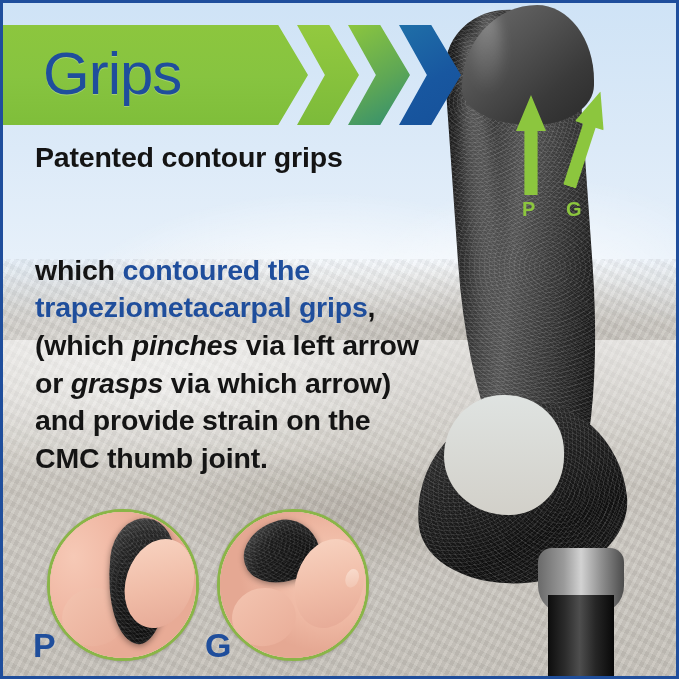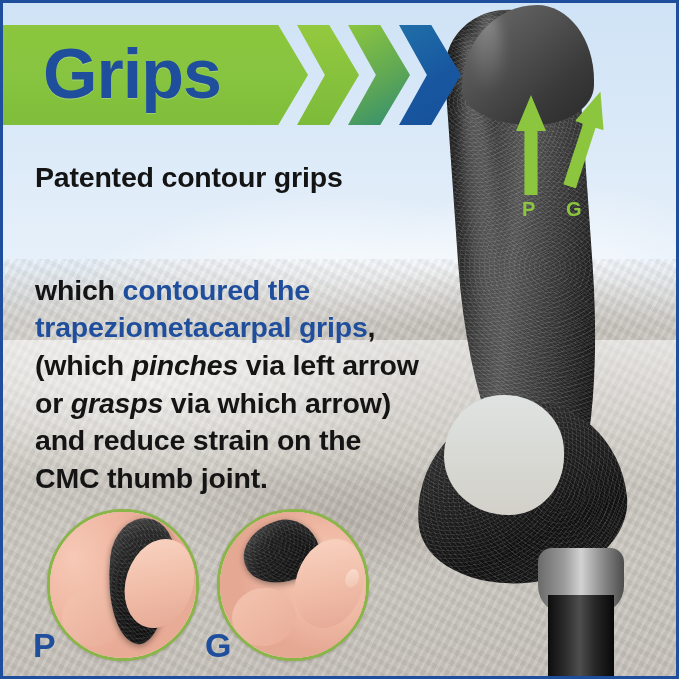--- a/index.html
+++ b/index.html
@@ -67,31 +67,30 @@
   .chev i{
     position:absolute;inset:0;display:block;
     clip-path:polygon(0 0, 52% 0, 100% 50%, 52% 100%, 0 100%, 45% 50%);
   }
   .chev-1{left:296px;} .chev-1 i{background:linear-gradient(180deg,#93c93f 0%,#7cbb3a 100%);}
   .chev-2{left:347px;} .chev-2 i{background:linear-gradient(150deg,#8cc63e 0%,#5ea755 55%,#2f8c72 100%);}
   .chev-3{left:398px;} .chev-3 i{background:linear-gradient(150deg,#1f6fa8 0%,#1857a0 55%,#16519a 100%);}
 
   .hdr-title{
     position:absolute;left:42px;top:50%;transform:translateY(-52%);
-    font-size:70px;font-weight:bold;color:#1f4e9c;letter-spacing:-1px;
+    font-size:60px;font-weight:normal;color:#1f4e9c;letter-spacing:-1px;
     line-height:1;
     text-shadow:0 1px 0 rgba(255,255,255,.25);
   }
 
   
   .copy{
     position:absolute;left:32px;top:136px;width:430px;z-index:7;
     font-size:28.5px;font-weight:bold;line-height:1.32;color:#141414;
     letter-spacing:-.2px;
-    margin-top:20px;
   }
   .copy .hl{color:#1f4e9c;}
   .copy em{font-style:italic;}
 
   
   .inset{
     position:absolute;width:146px;height:146px;border-radius:50%;
     border:3px solid #8ab548;overflow:hidden;z-index:8;
     background:#eaf3dc;
     box-shadow:0 1px 3px rgba(0,0,0,.18);
@@ -268,21 +267,21 @@
   </div>
 
   <div class="copy">
     <span>Patented contour grips</span><br>
     <br>
     <br>
     <span>which </span><span class="hl">contoured the</span><br>
     <span class="hl">trapeziometacarpal grips</span><span>,</span><br>
     <span>(which </span><em>pinches</em><span> via left arrow</span><br>
     <span>or </span><em>grasps</em><span> via which arrow)</span><br>
-    <span>and reduce strain on the</span><br>
+    <span>and provide strain on the</span><br>
     <span>CMC thumb joint.</span>
   </div>
 
   <div class="inset inset-p">
     <div class="skin"></div>
     <div class="finger f2"></div>
     <div class="grip-blob grip-p">
       <div class="cane-tex"></div>
     </div>
     <div class="finger f1"></div>

